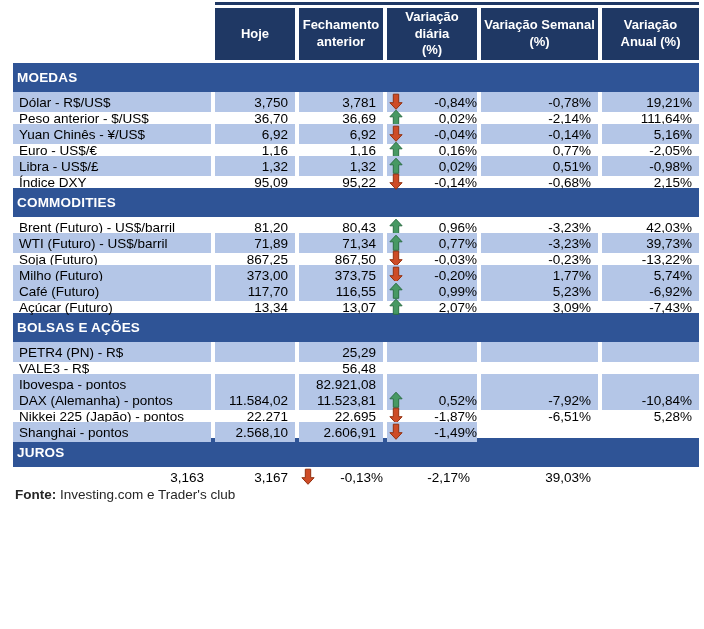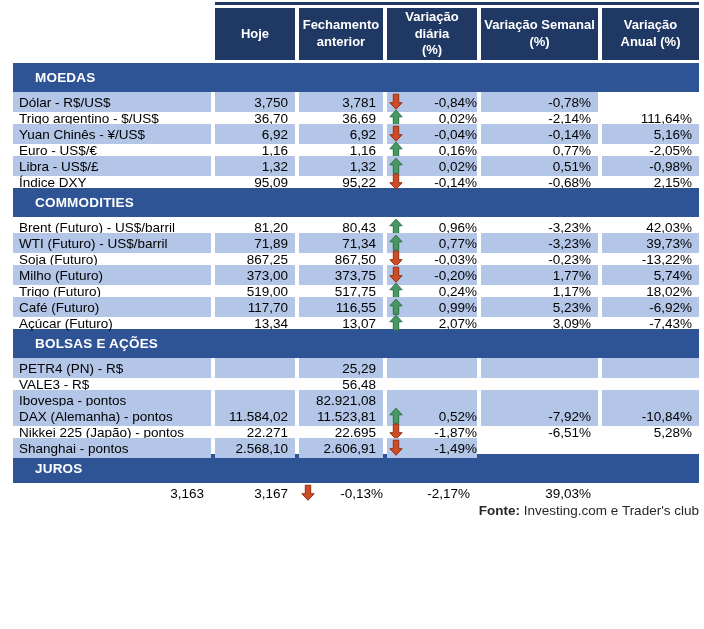--- a/index.html
+++ b/index.html
@@ -28,38 +28,38 @@
     font-weight: bold; font-size: 13px; line-height: 1.3;
     display: flex; align-items: center; justify-content: center;
     text-align: center; white-space: pre-line;
   }
   .hspacer { background: transparent; }
   .secbar {
     height: 29px; width: 686px;
     background: var(--section-bg); color: #ffffff;
     font-weight: bold; font-size: 13.5px;
     display: flex; align-items: center;
-    padding-left: 22px; letter-spacing: 0.2px;
+    padding-left: 4px; letter-spacing: 0.2px;
   }
   .row { height: 16px; }
   .row .c {
     display: flex; align-items: center;
     font-size: 13.5px; height: 20px; overflow: hidden;
   }
   .row.shaded .c { background: var(--row-shade); }
   .c.label { padding-left: 6px; white-space: nowrap; }
   .c.num { justify-content: flex-end; padding-right: 7px; }
   .c.diaria .arr {
     margin-right: auto; padding-left: 2px;
     display: flex; align-items: center; height: 20px;
   }
   .c.diaria .arr svg { display: block; }
   .c.diaria .val { }
   .c.diaria { justify-content: flex-end; }
-  .footer { margin-top: 4px; padding-left: 2px; font-size: 13.5px; color: #262626; text-align: right; }
+  .footer { margin-top: 4px; padding-left: 2px; font-size: 13.5px; color: #262626; }
   .footer .b { font-weight: bold; }
 </style>
 </head>
 <body>
 
 <div class="sheet">
   <div class="topline"></div>
 
   <div class="grid header-row">
     <div class="hspacer"></div>
@@ -82,23 +82,24 @@
         <div class="c num">3,781</div>
         <div class="c diaria">
           <span class="arr">
             <svg viewBox="0 0 14 17.5" width="14" height="17.5">
               <path d="M7 16.3 L0.9 9.7 L4.3 9.7 L4.3 1.2 L9.7 1.2 L9.7 9.7 L13.1 9.7 Z" fill="#CE4C27" stroke="#93300F" stroke-width="1" stroke-linejoin="round"></path>
             </svg>
           </span>
           <span class="val">-0,84%</span>
         </div>
         <div class="c num">-0,78%</div>
-      </div>
-      <div class="grid row">
-        <div class="c label">Trigo argentino - $/US$</div>
+        <div class="c num">19,21%</div>
+      </div>
+      <div class="grid row">
+        <div class="c label">Peso anterior - $/US$</div>
         <div class="c num">36,70</div>
         <div class="c num">36,69</div>
         <div class="c diaria">
           <span class="arr">
             <svg viewBox="0 0 14 17.5" width="14" height="17.5">
               <path d="M7 1.2 L13.1 7.8 L9.7 7.8 L9.7 16.3 L4.3 16.3 L4.3 7.8 L0.9 7.8 Z" fill="#479963" stroke="#2B6E44" stroke-width="1" stroke-linejoin="round"></path>
             </svg>
           </span>
           <span class="val">0,02%</span>
         </div>
@@ -218,35 +219,20 @@
         <div class="c diaria">
           <span class="arr">
             <svg viewBox="0 0 14 17.5" width="14" height="17.5">
               <path d="M7 16.3 L0.9 9.7 L4.3 9.7 L4.3 1.2 L9.7 1.2 L9.7 9.7 L13.1 9.7 Z" fill="#CE4C27" stroke="#93300F" stroke-width="1" stroke-linejoin="round"></path>
             </svg>
           </span>
           <span class="val">-0,20%</span>
         </div>
         <div class="c num">1,77%</div>
         <div class="c num">5,74%</div>
-      </div>
-      <div class="grid row">
-        <div class="c label">Trigo (Futuro)</div>
-        <div class="c num">519,00</div>
-        <div class="c num">517,75</div>
-        <div class="c diaria">
-          <span class="arr">
-            <svg viewBox="0 0 14 17.5" width="14" height="17.5">
-              <path d="M7 1.2 L13.1 7.8 L9.7 7.8 L9.7 16.3 L4.3 16.3 L4.3 7.8 L0.9 7.8 Z" fill="#479963" stroke="#2B6E44" stroke-width="1" stroke-linejoin="round"></path>
-            </svg>
-          </span>
-          <span class="val">0,24%</span>
-        </div>
-        <div class="c num">1,17%</div>
-        <div class="c num">18,02%</div>
       </div>
       <div class="grid row shaded">
         <div class="c label">Café (Futuro)</div>
         <div class="c num">117,70</div>
         <div class="c num">116,55</div>
         <div class="c diaria">
           <span class="arr">
             <svg viewBox="0 0 14 17.5" width="14" height="17.5">
               <path d="M7 1.2 L13.1 7.8 L9.7 7.8 L9.7 16.3 L4.3 16.3 L4.3 7.8 L0.9 7.8 Z" fill="#479963" stroke="#2B6E44" stroke-width="1" stroke-linejoin="round"></path>
             </svg>

